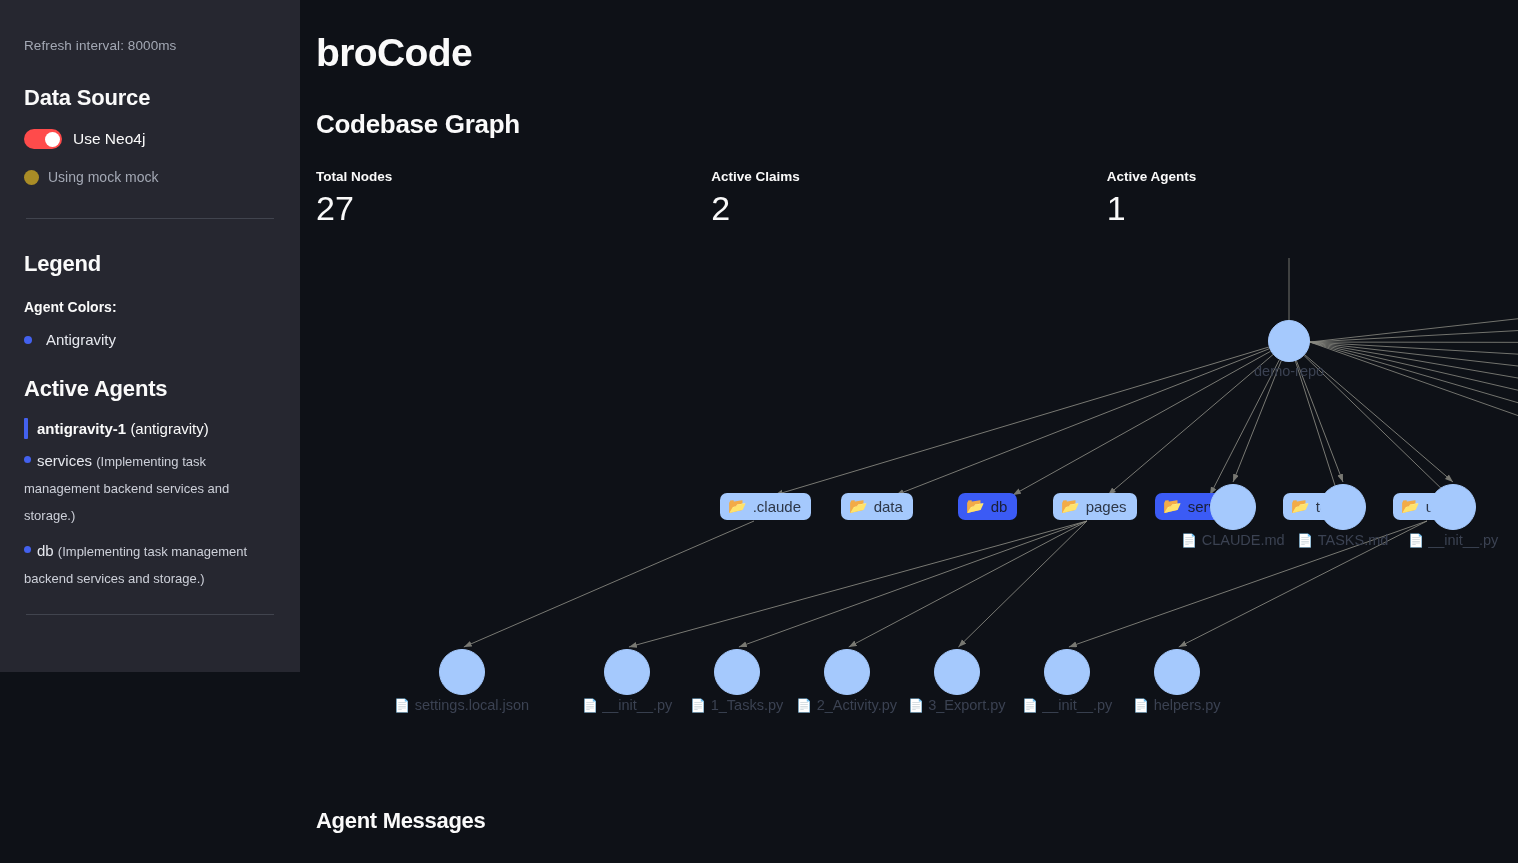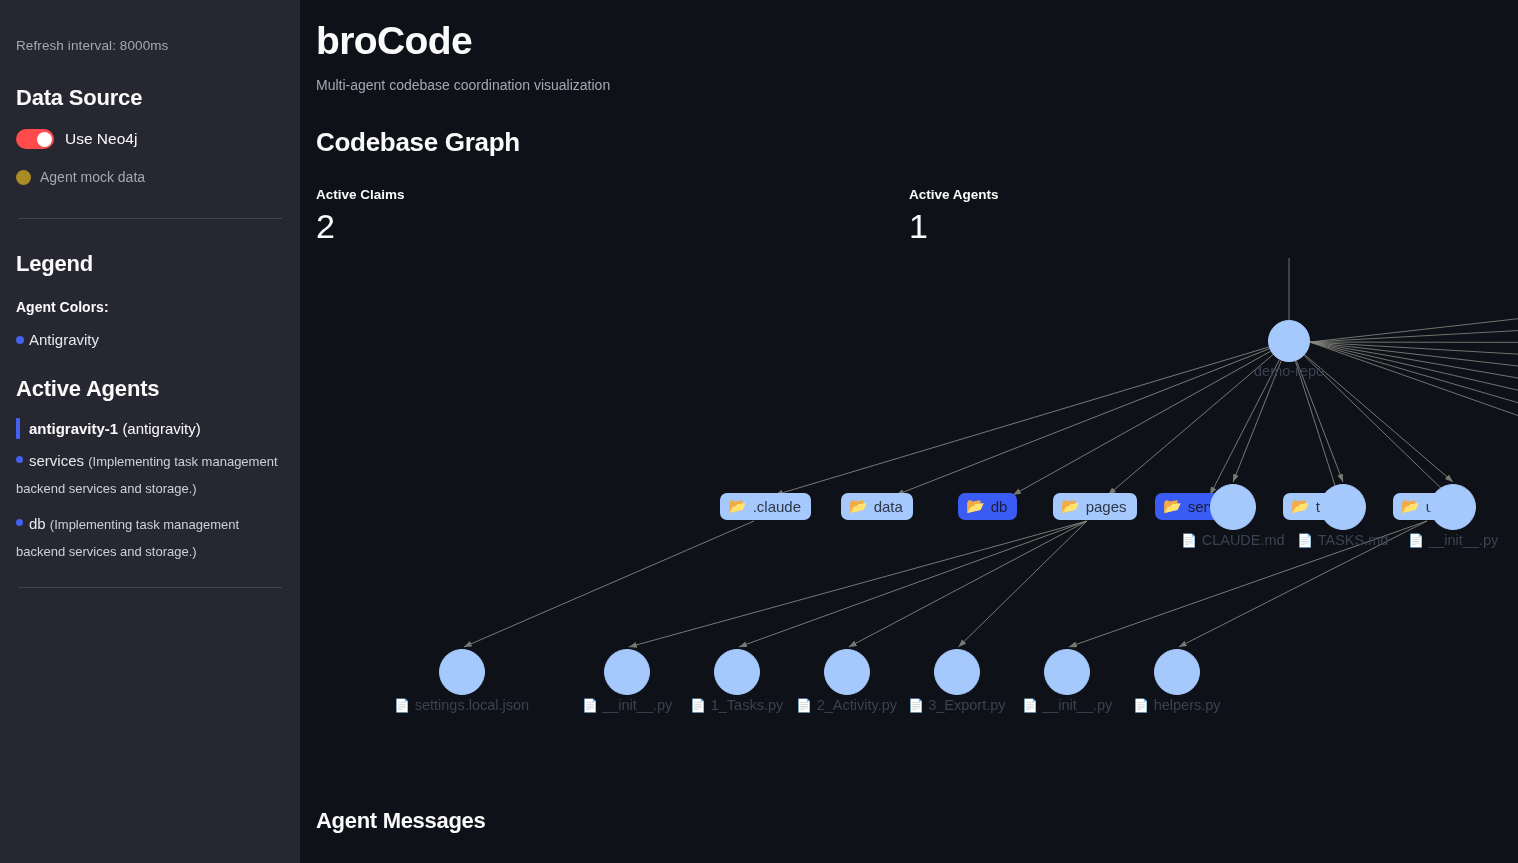--- a/index.html
+++ b/index.html
@@ -6,24 +6,24 @@
   html, body {
     width: 1518px; height: 863px;
     background: #0e1117;
     font-family: "Liberation Sans", sans-serif;
     overflow: hidden;
   }
   #app { display: flex; width: 1518px; height: 863px; }
 
   
   #sidebar {
-    width: 300px; height: 863px;
+    width: 300px; height: 672px;
     background: #262730;
     flex: 0 0 300px;
-    padding: 0 16px;
+    padding: 0 24px;
     position: relative;
     overflow: hidden;
   }
   .refresh-text {
     color: #a3a8b4; font-size: 13.5px;
     padding-top: 38px; letter-spacing: .1px;
   }
   .side-h2 {
     color: #fafafa; font-size: 22px; font-weight: bold;
     margin-top: 32px; letter-spacing: -.2px;
@@ -44,21 +44,21 @@
     width: 15px; height: 15px; border-radius: 50%;
     background: #a98c26; flex: 0 0 15px;
   }
   .mock-text { color: #a3a8b4; font-size: 14px; }
   .hr {
     height: 1px; background: #41444e; margin: 33px 2px 0 2px;
   }
   .side-h3 {
     color: #fafafa; font-size: 14px; font-weight: bold; margin-top: 22px;
   }
-  .legend-item { display: flex; align-items: center; gap: 5px; margin-top: 16px; }
+  .legend-item { display: flex; align-items: center; gap: 14px; margin-top: 16px; }
   .legend-dot { width: 8px; height: 8px; border-radius: 50%; flex: 0 0 8px; }
   .legend-name { color: #e6e8ee; font-size: 15px; }
   .agent-block { margin-top: 16px; }
   .agent-title-row {
     display: flex; align-items: center; gap: 9px;
   }
   .agent-bar { width: 4px; height: 21px; background: #4361ee; border-radius: 1px; flex: 0 0 4px; }
   .agent-title { color: #fafafa; font-size: 15px; }
   .agent-title b { font-weight: bold; text-align: right; }
   .agent-title span.paren { font-weight: normal; }
@@ -67,21 +67,21 @@
   }
   .claim-line .cdot {
     display: inline-block; width: 7px; height: 7px; border-radius: 50%;
     background: #4361ee; margin-right: 6px; vertical-align: 3px;
   }
   .claim-line .desc { font-size: 13px; color: #cdd0d9; }
 
   
   #main {
     flex: 1 1 auto; height: 863px; position: relative;
-    background: #0e1117; padding: 0 16px 0 16px; overflow: hidden;
+    background: #0e1117; padding: 12px 16px 0 16px; overflow: hidden;
   }
   .title {
     color: #fafafa; font-size: 39px; font-weight: bold;
     padding-top: 19px; letter-spacing: -.6px;
   }
   .subtitle { color: #a3a8b4; font-size: 14px; margin-top: 14px; }
   .section-h { color: #fafafa; font-size: 26px; font-weight: bold; margin-top: 34px; letter-spacing: -.3px; }
   .stats { display: flex; margin-top: 29px; }
   .stat { flex: 1 1 0; }
   .stat .lab { color: #fafafa; font-size: 13.5px; font-weight: bold; }
@@ -129,21 +129,21 @@
 
     <div class="toggle-row">
       <div class="toggle">
         <div class="knob"></div>
       </div>
       <div class="toggle-label">Use Neo4j</div>
     </div>
 
     <div class="mock-row">
       <div class="mock-dot"></div>
-      <div class="mock-text">Agent mock data</div>
+      <div class="mock-text">Using mock mock</div>
     </div>
 
     <div class="hr"></div>
 
     <div class="side-h2">Legend</div>
 
     <div class="side-h3">Agent Colors:</div>
 
     <div id="legend-list">
         <div class="legend-item">
@@ -164,25 +164,28 @@
           <div class="claim-line"><span class="cdot" style="background:#4361ee"></span><span>db</span> <span class="desc">(Implementing task management backend services and storage.)</span></div>
         </div>
       </div>
 
     <div class="hr" style="margin-top:22px"></div>
   </div>
 
   <div id="main">
 
     <div class="title">broCode</div>
-    <div class="subtitle">Multi-agent codebase coordination visualization</div>
 
     <div class="section-h">Codebase Graph</div>
 
     <div class="stats" id="stats-row">
+        <div class="stat">
+          <div class="lab">Total Nodes</div>
+          <div class="val">27</div>
+        </div>
         <div class="stat">
           <div class="lab">Active Claims</div>
           <div class="val">2</div>
         </div>
         <div class="stat">
           <div class="lab">Active Agents</div>
           <div class="val">1</div>
         </div>
       </div>
 

